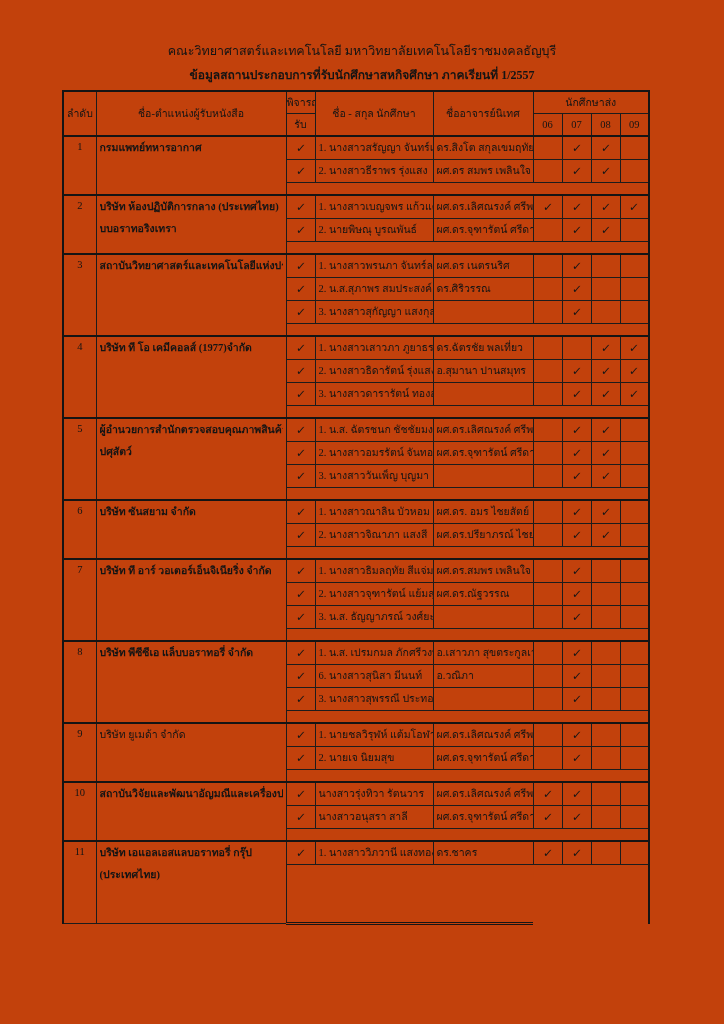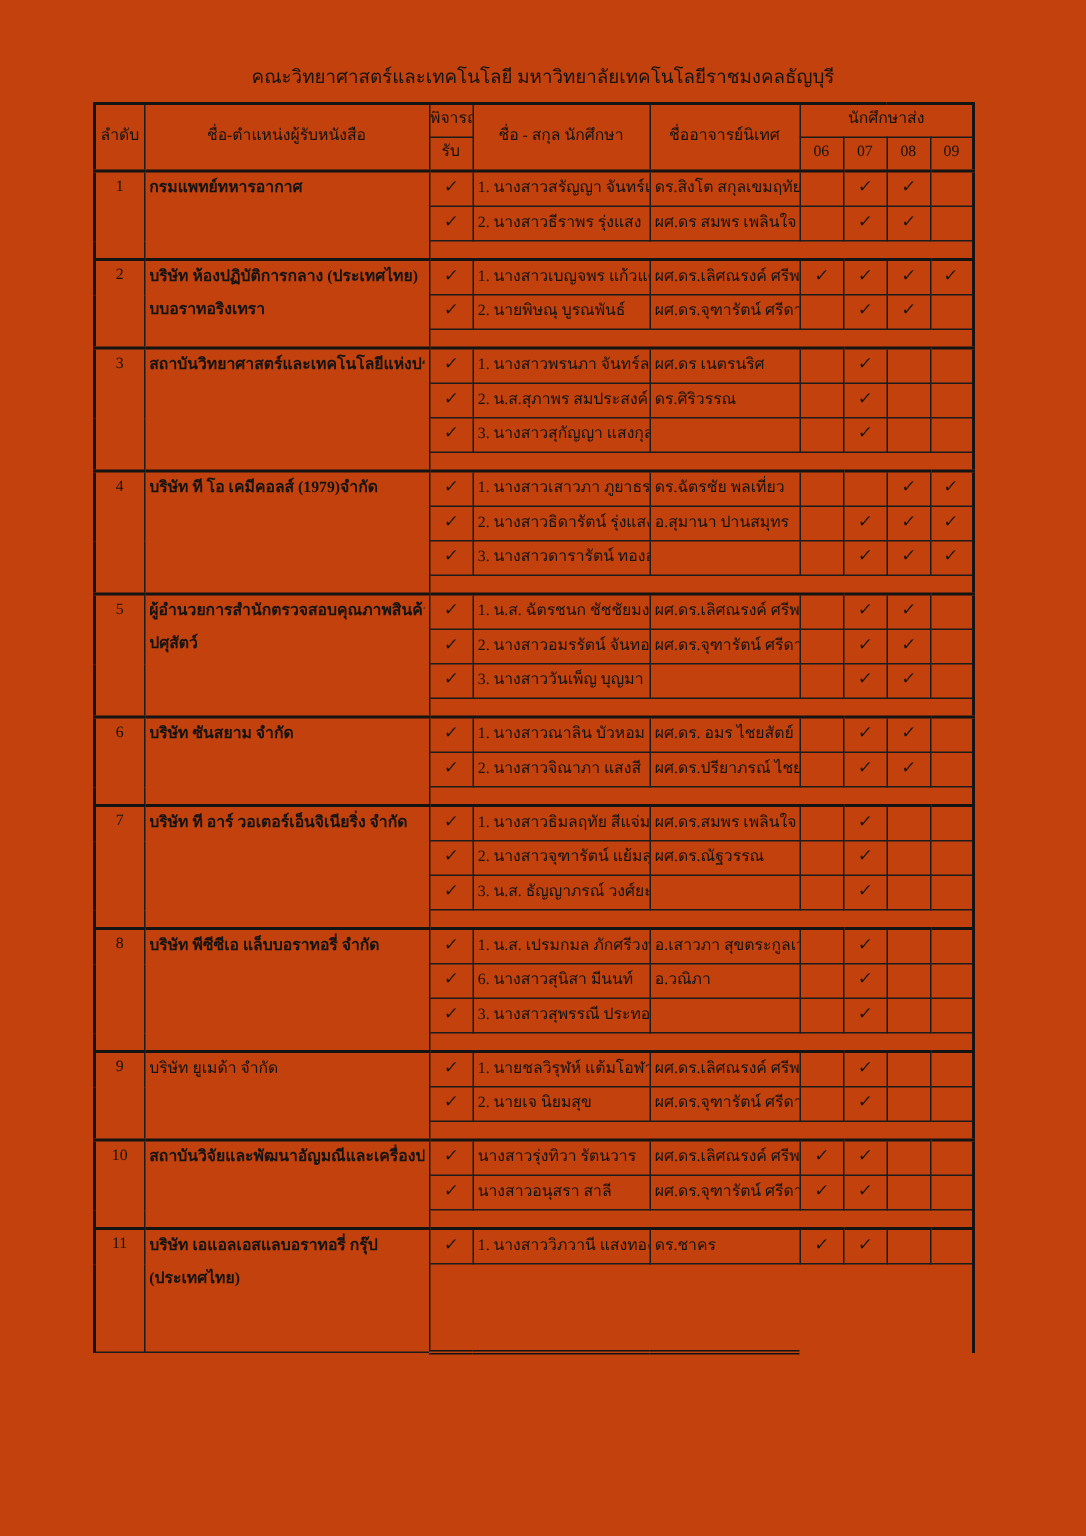--- a/index.html
+++ b/index.html
@@ -43,20 +43,21 @@
   tbody:last-child tr.strip-row td.cut-line { border-bottom:3px double #141414; border-right:none; }
   tbody:last-child tr.strip-row td.no-bottom { border-bottom:none; border-left:none; }
 </style>
 </head>
 <body>
 
 <div class="page">
 
   <div class="doc-header">
     <div class="h-line h-line1">คณะวิทยาศาสตร์และเทคโนโลยี   มหาวิทยาลัยเทคโนโลยีราชมงคลธัญบุรี</div>
+    <div class="h-line h-line3">ข้อมูลสถานประกอบการที่รับนักศึกษาสหกิจศึกษา ภาคเรียนที่ 1/2557</div>
   </div>
 
   <table class="main" id="main-table">
     <colgroup>
       <col style="width:33px">
         <col style="width:190px">
         <col style="width:29px">
       <col style="width:118px">
         <col style="width:100px">
       <col style="width:29px">
@@ -171,21 +172,21 @@
           <td class="col-check"></td>
         </tr>
         <tr class="strip-row">
           <td class="strip" colspan="7"></td>
         </tr>
       </tbody>
       <tbody class="section">
         <tr class="student-row sec-top">
           <td class="col-num" rowspan="4">4</td>
           <td class="col-company" rowspan="4">
-            <div class="company-line">บริษัท ที โอ เคมีคอลส์ (1979)จำกัด</div>
+            <div class="company-line">บริษัท ที โอ เคมีคอลส์ (1977)จำกัด</div>
           </td>
           <td class="col-accept"><span class="check">✓</span></td>
           <td class="col-student">1. นางสาวเสาวภา ภูยาธร</td>
           <td class="col-advisor">ดร.ฉัตรชัย พลเที่ยว</td>
           <td class="col-check"></td>
           <td class="col-check"></td>
           <td class="col-check"><span class="check">✓</span></td>
           <td class="col-check"><span class="check">✓</span></td>
         </tr>
         <tr class="student-row">

